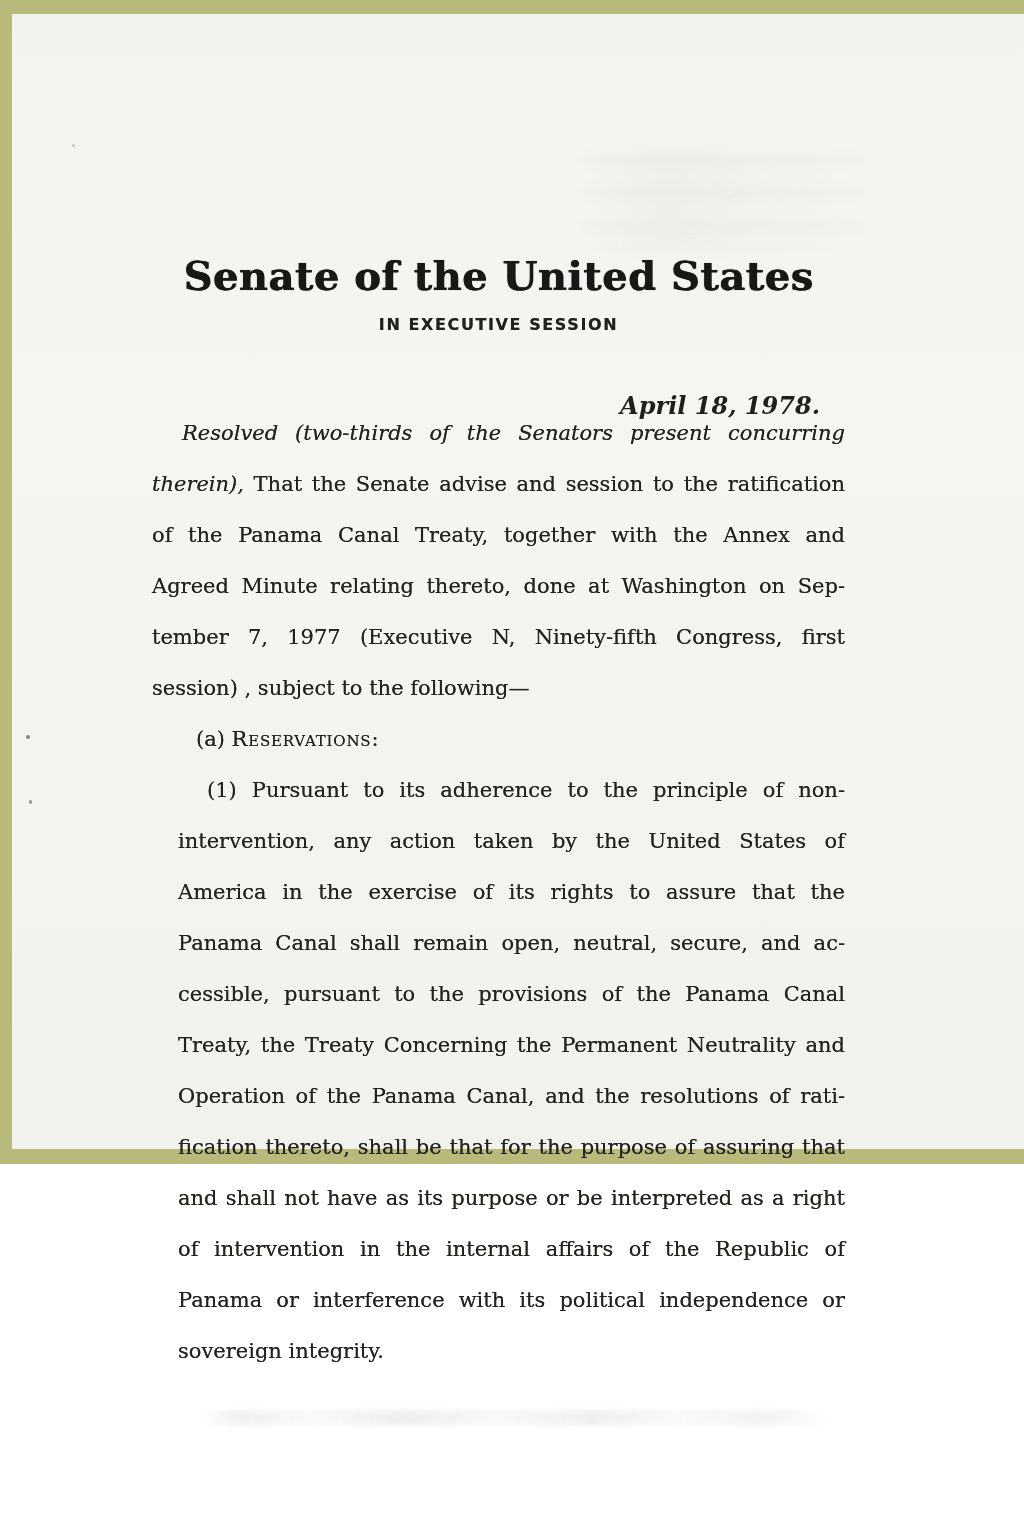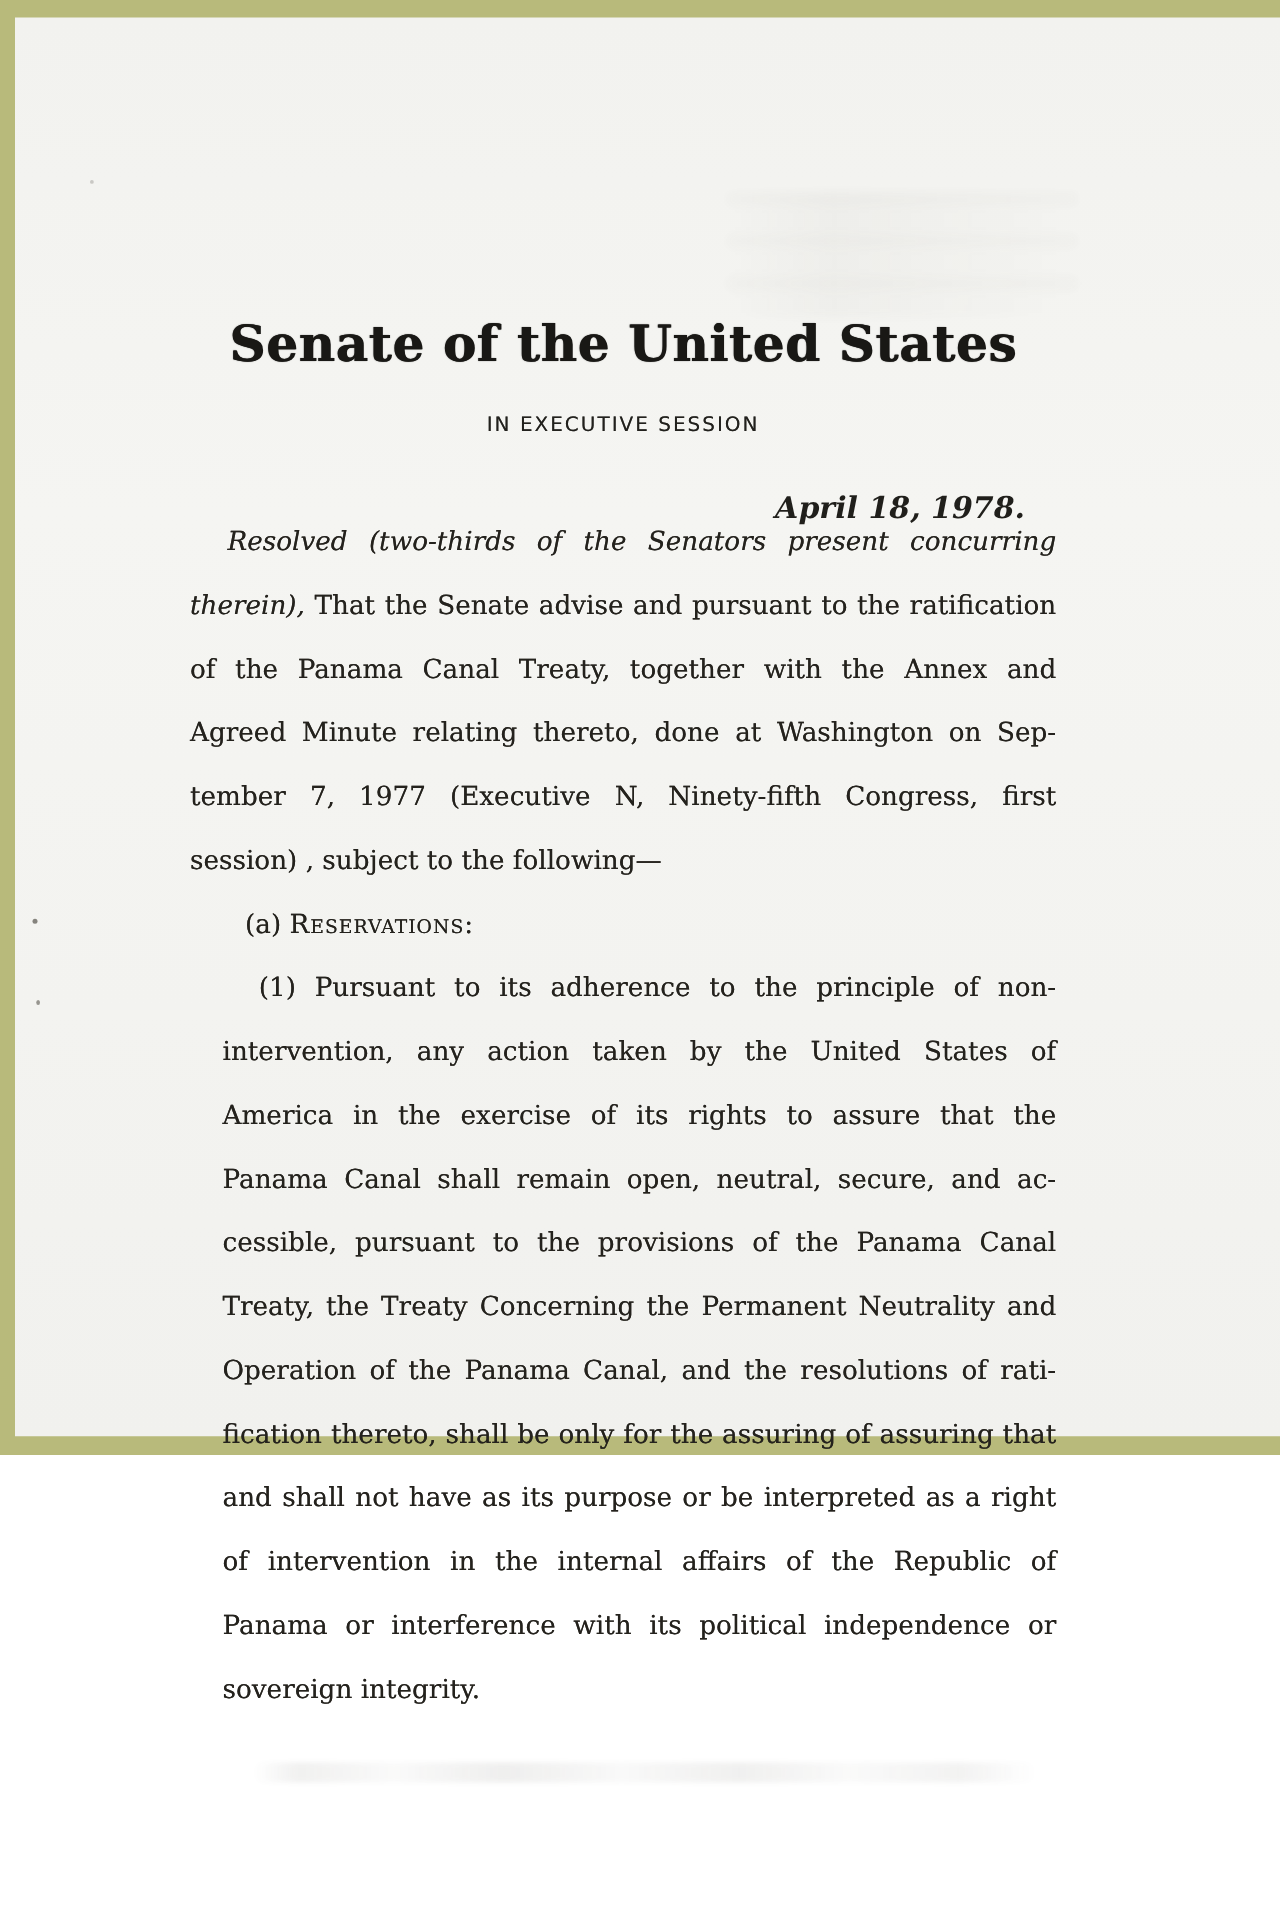--- a/index.html
+++ b/index.html
@@ -26,24 +26,24 @@
     text-align: center;
     font-family: "DejaVu Serif", serif;
     font-weight: 700;
     font-size: 40px;
     letter-spacing: 0.5px;
     color: #191815;
     text-shadow: 0.6px 0 0 #191815, 0 0 1px rgba(20,20,20,.55);
   }
   .session {
     position: absolute;
-    top: 316px; left: 140px; width: 693px;
+    top: 301px; left: 140px; width: 693px;
     text-align: center;
     font-family: "DejaVu Sans", sans-serif;
-    font-weight: 400;
+    font-weight: 700;
     font-size: 16px;
     letter-spacing: 1.6px;
     color: #22211d;
     text-shadow: 0 0 .5px rgba(20,20,20,.6);
   }
   .date-line {
     position: absolute;
     top: 348px; left: 140px; width: 668px;
     text-align: right;
     font-style: italic;
@@ -102,34 +102,34 @@
 <body>
 
 <div class="frame">
   <div class="paper">
     <div class="ghost-top"></div>
     <h1 class="doc-title">Senate of the United States</h1>
     <div class="session">IN EXECUTIVE SESSION</div>
     <div class="date-line">April 18, 1978.</div>
     <div class="body-text" id="doc-lines">
         <div class="line ind-first"><span class="it">Resolved (two-thirds of the Senators present concurring</span></div>
-        <div class="line"><span class="it">therein),</span><span> That the Senate advise and pursuant to the ratification</span></div>
+        <div class="line"><span class="it">therein),</span><span> That the Senate advise and session to the ratification</span></div>
         <div class="line"><span>of the Panama Canal Treaty, together with the Annex and</span></div>
         <div class="line"><span>Agreed Minute relating thereto, done at Washington on Sep-</span></div>
         <div class="line"><span>tember 7, 1977 (Executive N, Ninety-fifth Congress, first</span></div>
         <div class="line no-just"><span>session) , subject to the following—</span></div>
         <div class="line no-just ind-label"><span>(a) </span><span class="sc">Reservations:</span></div>
         <div class="line ind-item-first"><span>(1) Pursuant to its adherence to the principle of non-</span></div>
         <div class="line ind-item"><span>intervention, any action taken by the United States of</span></div>
         <div class="line ind-item"><span>America in the exercise of its rights to assure that the</span></div>
         <div class="line ind-item"><span>Panama Canal shall remain open, neutral, secure, and ac-</span></div>
         <div class="line ind-item"><span>cessible, pursuant to the provisions of the Panama Canal</span></div>
         <div class="line ind-item"><span>Treaty, the Treaty Concerning the Permanent Neutrality and</span></div>
         <div class="line ind-item"><span>Operation of the Panama Canal, and the resolutions of rati-</span></div>
-        <div class="line ind-item"><span>fication thereto, shall be only for the assuring of assuring that</span></div>
+        <div class="line ind-item"><span>fication thereto, shall be that for the purpose of assuring that</span></div>
         <div class="line ind-item"><span>and shall not have as its purpose or be interpreted as a right</span></div>
         <div class="line ind-item"><span>of intervention in the internal affairs of the Republic of</span></div>
         <div class="line ind-item"><span>Panama or interference with its political independence or</span></div>
         <div class="line no-just ind-item"><span>sovereign integrity.</span></div>
       </div>
     <div class="ghost"></div>
     <div class="speck s1"></div>
     <div class="speck s2"></div>
     <div class="speck s3"></div>
   </div>

